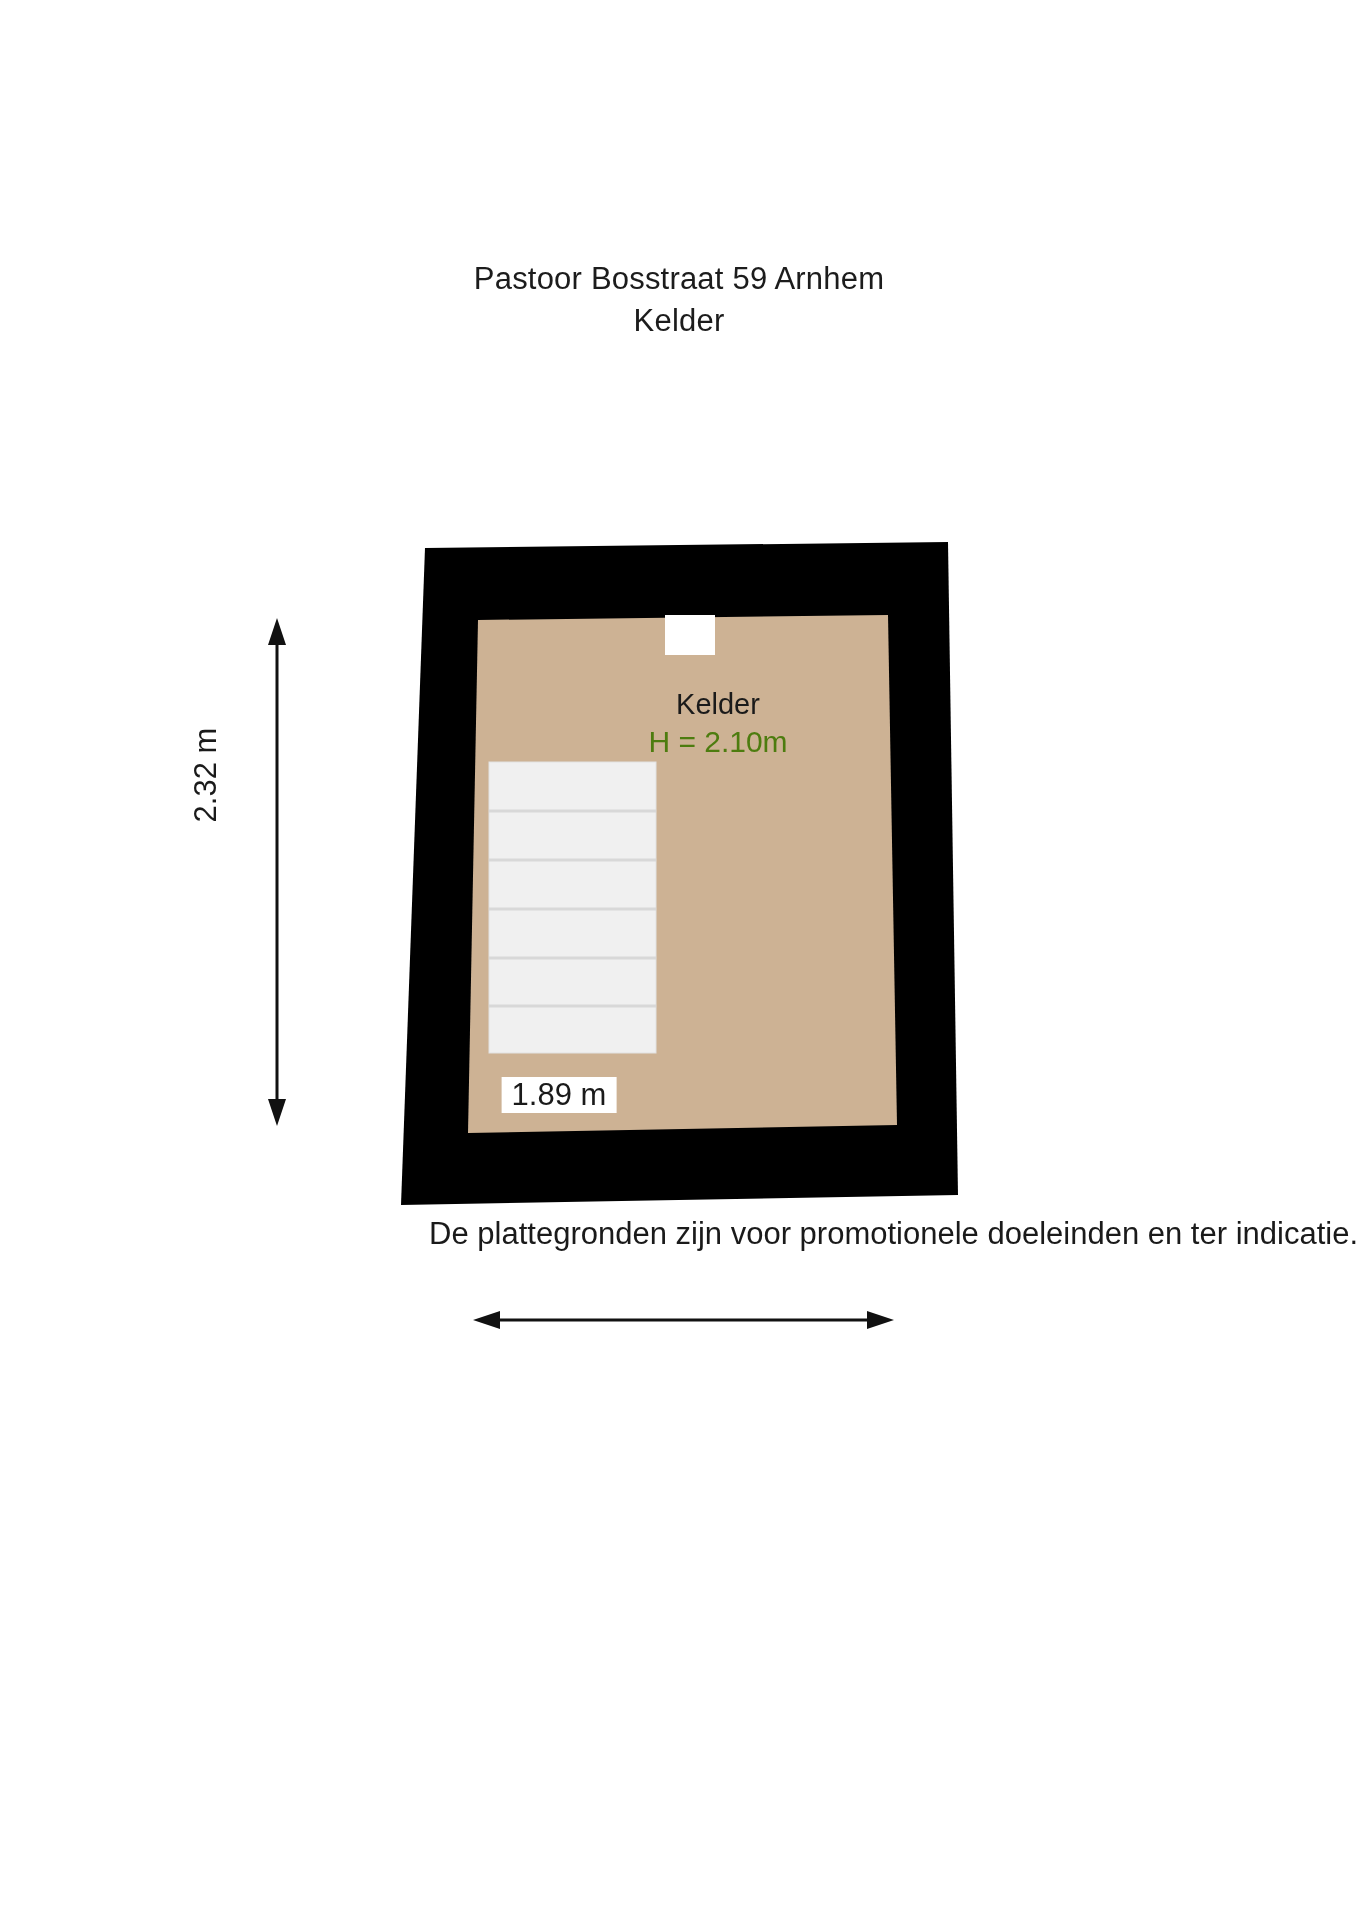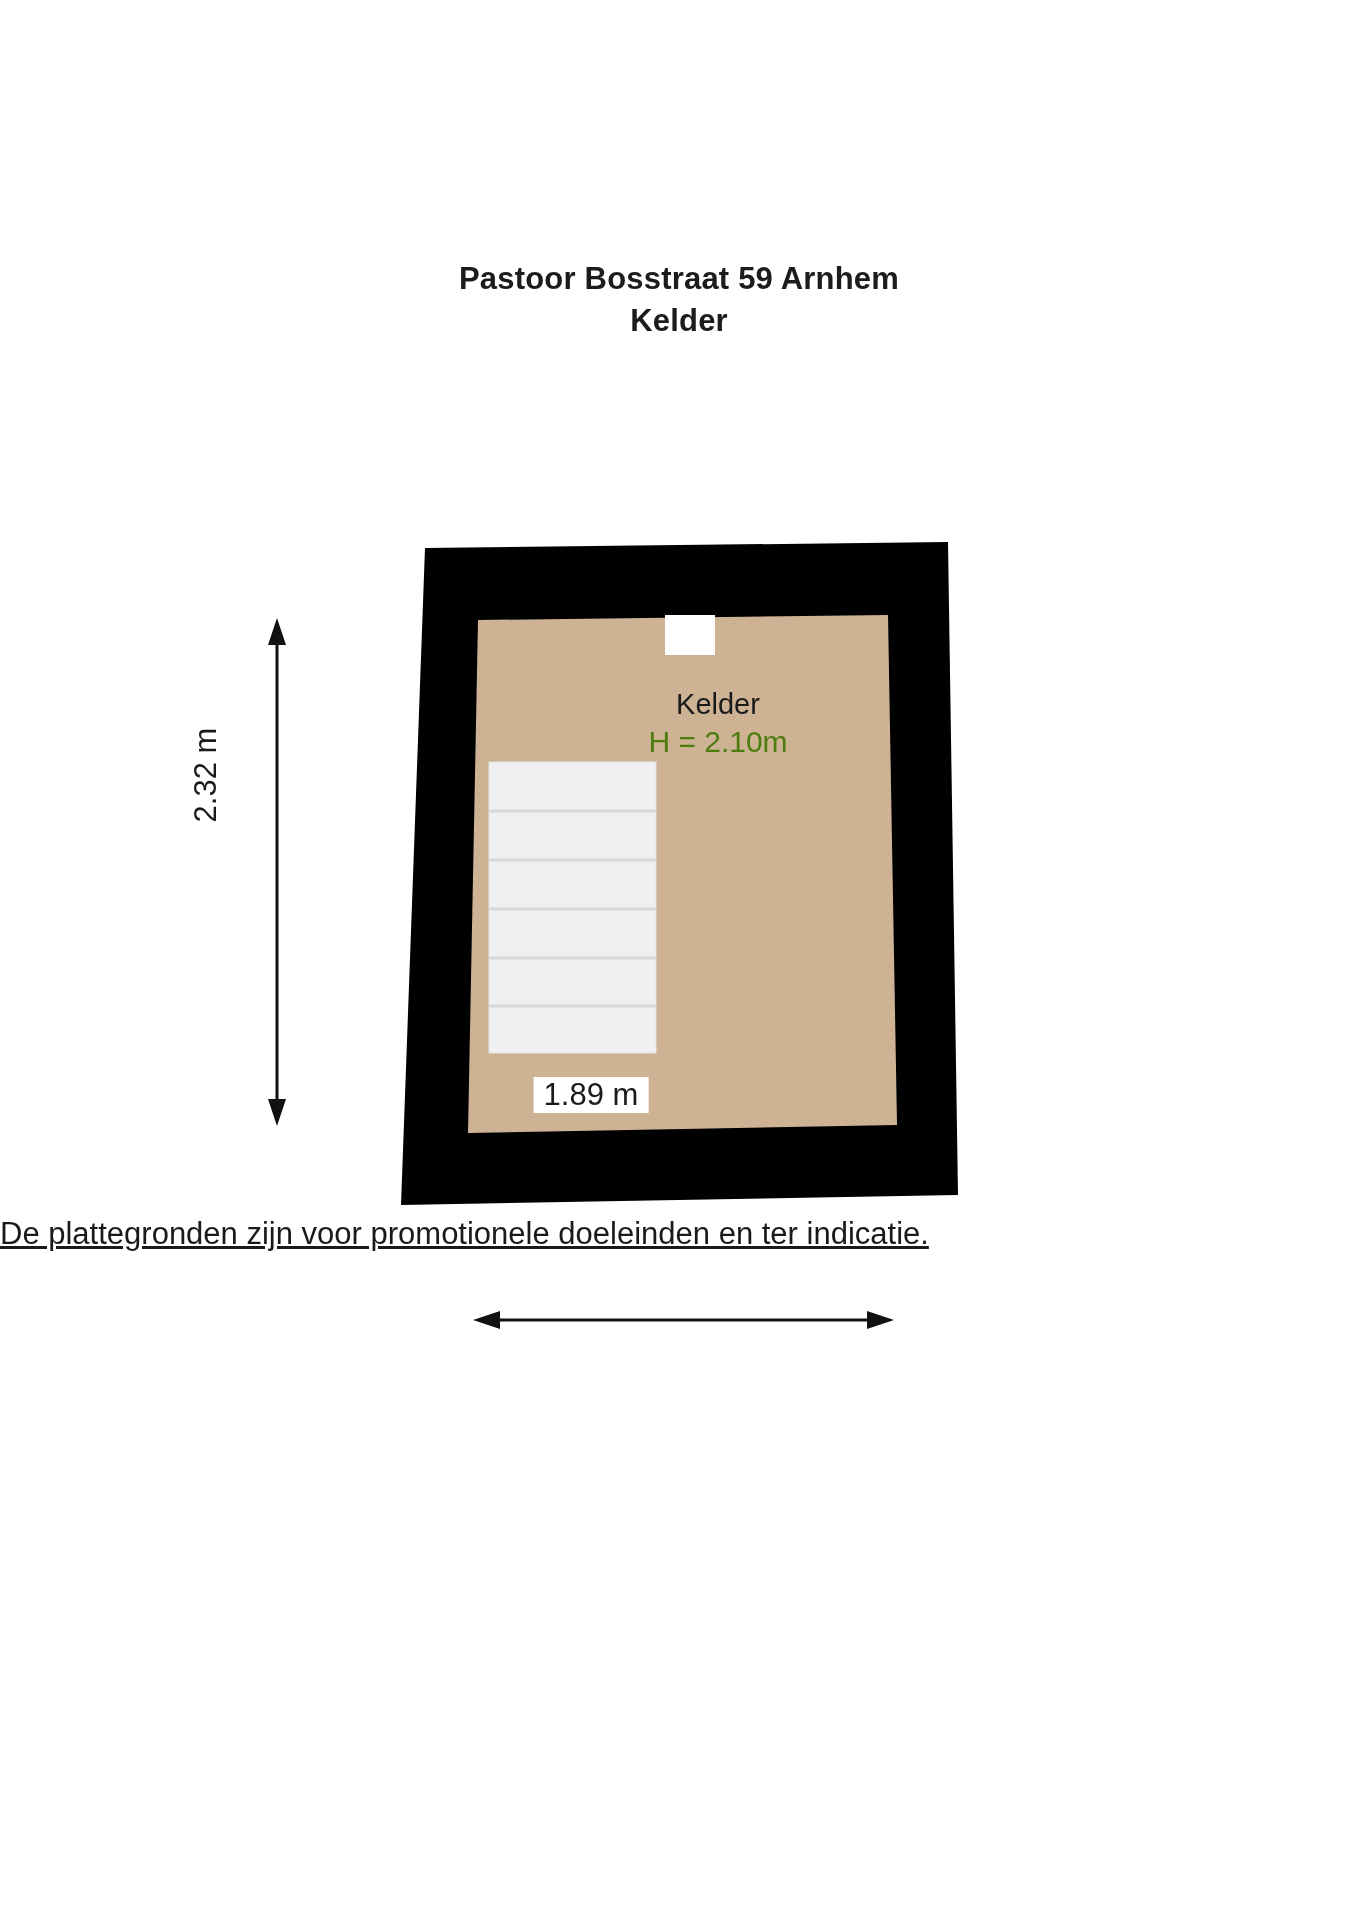--- a/index.html
+++ b/index.html
@@ -16,21 +16,20 @@
     overflow: hidden;
   }
 
   
   .title-block {
     position: absolute;
     top: 258px;
     left: 0;
     width: 100%;
     text-align: center;
-    font-weight: bold;
   }
   .title-line1 {
     font-size: 31px;
     line-height: 42px;
     letter-spacing: 0.2px;
     color: #1c1c1c;
   }
   .title-line2 {
     font-size: 31px;
     line-height: 42px;
@@ -62,21 +61,20 @@
   .dim-label-h {
     position: absolute;
     left: 559px;
     top: 1095px;
     transform: translate(-50%, -50%);
     font-size: 31px;
     color: #1a1a1a;
     background: #ffffff;
     padding: 0 10px;
     white-space: nowrap;
-    margin-left: 32px;
   }
 
   
   .room-label {
     position: absolute;
     left: 618px;
     top: 685px;
     width: 200px;
     text-align: center;
     line-height: 38px;
@@ -91,22 +89,21 @@
     color: #4d7c0f;
     display: block;
   }
 
   
   .disclaimer {
     position: absolute;
     top: 1212px;
     left: 0;
     width: 100%;
-    text-align: left;
-    text-decoration: underline;
+    text-align: right;
   }
   .disclaimer-line {
     font-size: 31px;
     line-height: 44px;
     color: #1a1a1a;
   }
 </style>
 </head>
 <body>
 

